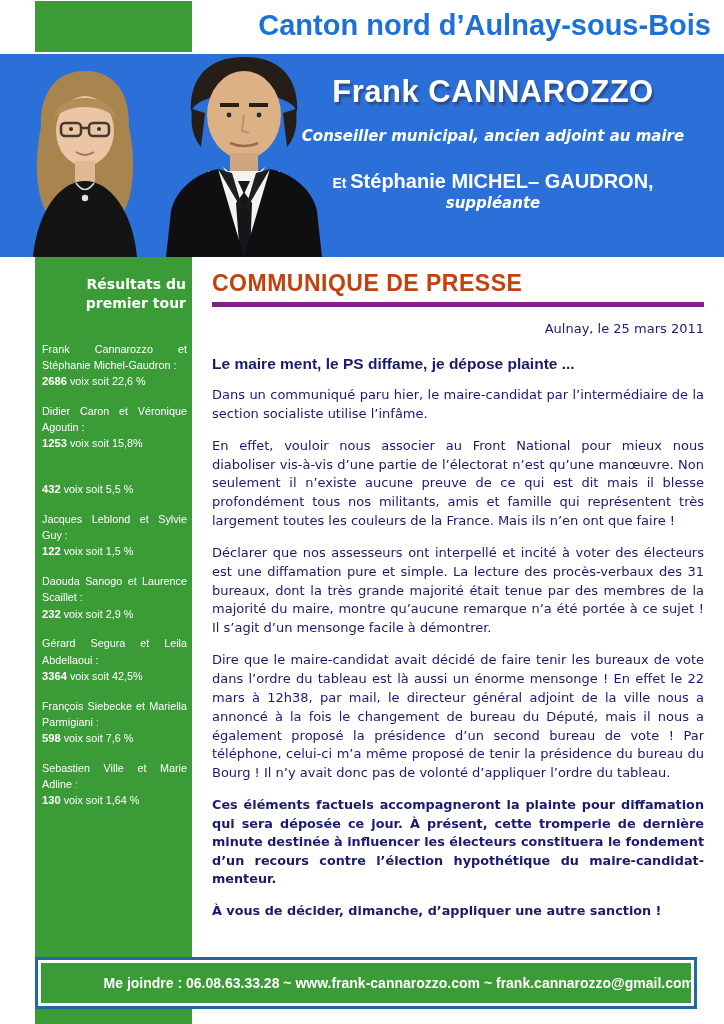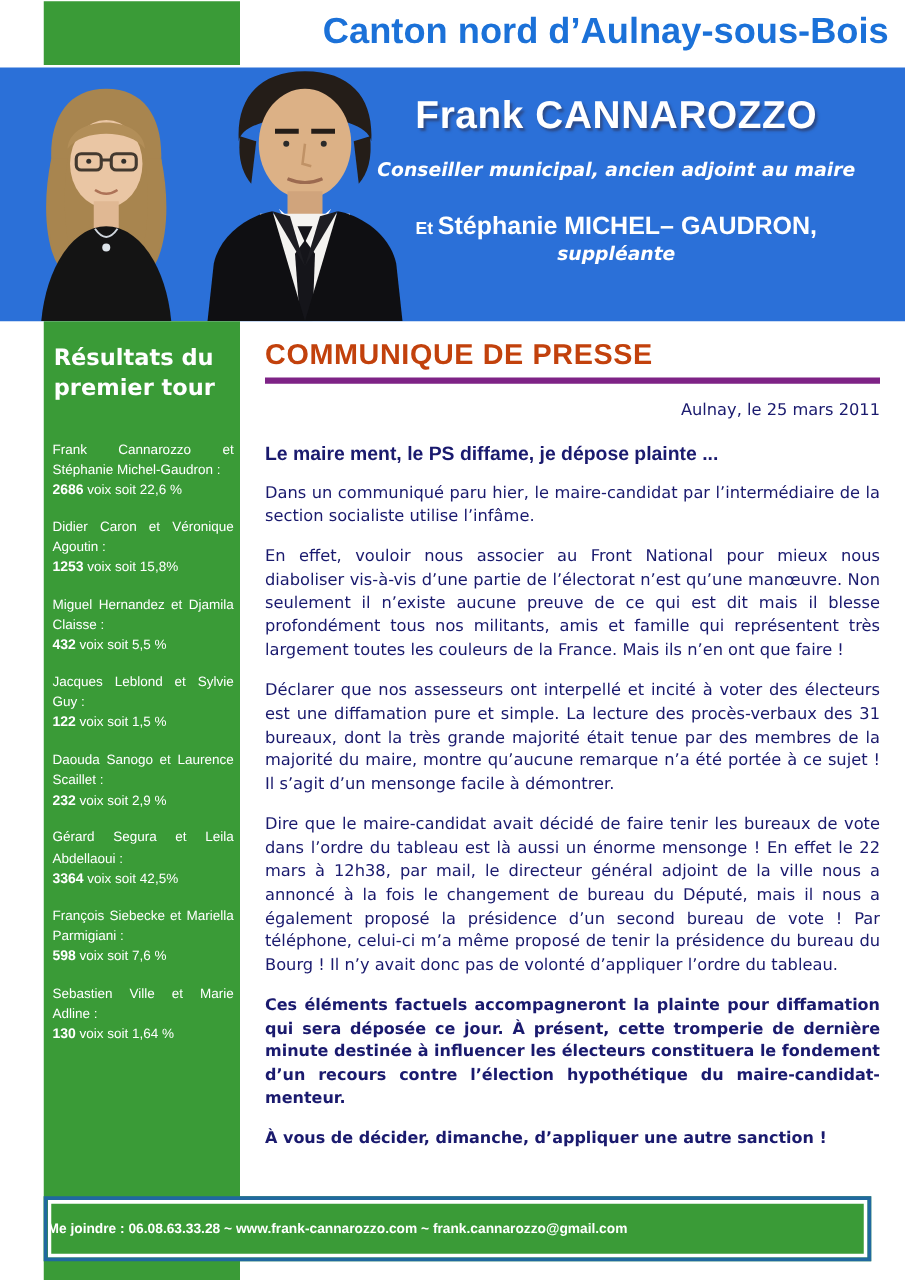--- a/index.html
+++ b/index.html
@@ -28,42 +28,42 @@
   .candidate-subtitle { margin-top:17px; font-size:15px; font-weight:bold; font-style:italic; }
   .mate-line { margin-top:25px; font-family:Liberation Sans, sans-serif; font-weight:bold; font-size:20px; }
   .mate-prefix { font-size:14px; font-weight:bold; }
   .mate-role { font-size:15px; font-weight:bold; font-style:italic; margin-top:1px; }
   
   .sidebar {
     position:absolute; top:257px; left:35px; width:157px; height:767px;
     background:#3a9b37; color:#ffffff; box-sizing:border-box; padding:12px 4px 10px 5px;
   }
   .sidebar-title {
-    font-size:18px; font-weight:bold; text-align:left; line-height:1.35;
+    font-size:14px; font-weight:bold; text-align:right; line-height:1.35;
     margin:6px 2px 28px 3px;
   }
   .result { font-family:"Liberation Sans", sans-serif; font-size:10.8px; line-height:1.5; text-align:justify; margin:0 1px 13px 2px; }
   .result .votes { font-weight:bold; font-size:11.2px; }
   
   .main { position:absolute; top:270px; left:212px; width:492px; color:#1a1a6e; }
   .press-title {
     font-family:"Liberation Sans", sans-serif; font-weight:bold; font-size:23px;
     color:#c2410c; letter-spacing:0.5px; margin:0;
   }
   .press-rule { height:5px; background:#7e2386; margin-top:5px; }
   .dateline { text-align:right; font-size:13px; margin-top:14px; }
   .headline { font-family:"Liberation Sans", sans-serif; font-weight:bold; font-size:15.5px; margin-top:19px; }
   p.body { font-size:13px; line-height:1.45; text-align:justify; margin:13px 0 0 0; }
   p.body.bold { font-weight:bold; font-size:12.8px; }
   
   .footer {
     position:absolute; top:957px; left:35px; width:662px; height:52px; box-sizing:border-box;
     background:#3a9b37; border:3px solid #20699f; box-shadow:inset 0 0 0 3px #ffffff;
-    display:flex; align-items:center; justify-content:flex-start;
-    color:#ffffff; font-family:"Liberation Sans", sans-serif; font-weight:bold; font-size:11px;
+    display:flex; align-items:center; justify-content:flex-end;
+    color:#ffffff; font-family:"Liberation Sans", sans-serif; font-weight:bold; font-size:14px;
   }
 </style>
 </head>
 <body>
 
 <div class="page">
 
   <div class="topstrip">
     <div class="green-block"></div>
     <div class="canton-title">Canton nord d’Aulnay-sous-Bois</div>
@@ -127,21 +127,21 @@
 
     <div class="result">
       <span>Frank Cannarozzo et Stéphanie Michel-Gaudron :</span><br>
       <span class="votes">2686</span><span> voix soit 22,6 %</span>
     </div>
     <div class="result">
       <span>Didier Caron et Véronique Agoutin :</span><br>
       <span class="votes">1253</span><span> voix soit 15,8%</span>
     </div>
     <div class="result">
-      <span>Miguel Hernandez et Djamila Claisse :</span><br>
+      <br>
       <span class="votes">432</span><span> voix soit 5,5 %</span>
     </div>
     <div class="result">
       <span>Jacques Leblond et Sylvie Guy :</span><br>
       <span class="votes">122</span><span> voix soit 1,5 %</span>
     </div>
     <div class="result">
       <span>Daouda Sanogo et Laurence Scaillet :</span><br>
       <span class="votes">232</span><span> voix soit 2,9 %</span>
     </div>

